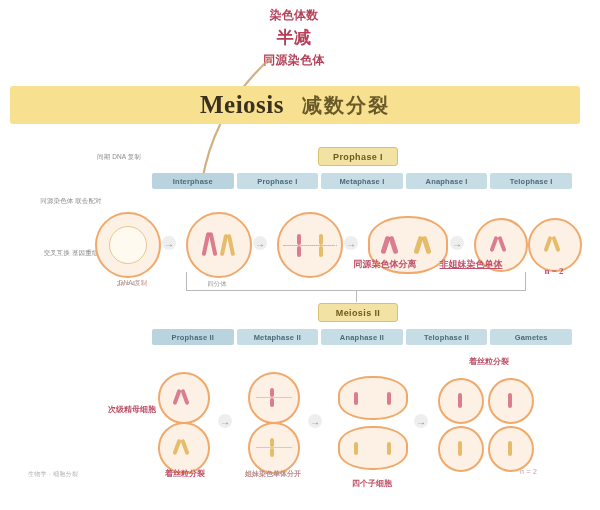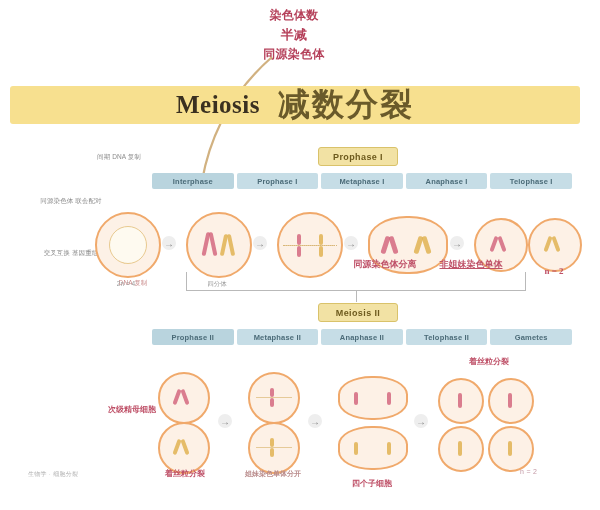--- a/index.html
+++ b/index.html
@@ -14,37 +14,37 @@
 
   
   .note{
     position:absolute;left:228px;top:6px;width:132px;
     text-align:center;color:#b5405a;
     font-family:"Liberation Serif", serif;
     font-weight:bold;font-size:12px;line-height:1.55;
     letter-spacing:.3px;
     filter:blur(.4px);
   }
-  .note .l2{font-size:13px;}
+  .note .l2{font-size:17px;}
 
   
   .curve{position:absolute;left:160px;top:55px;width:120px;height:130px;}
 
   
   .banner{
     position:absolute;left:10px;top:86px;width:570px;height:38px;
     background:#f7e08f;border-radius:3px;
     display:flex;align-items:center;justify-content:center;
   }
   .banner .t1{
     font-size:25px;font-weight:bold;color:#3a3020;
     font-family:"Liberation Serif", serif;letter-spacing:.5px;
   }
   .banner .t2{
-    font-size:32px;font-weight:bold;color:#6a5a2a;
+    font-size:20px;font-weight:bold;color:#6a5a2a;
     margin-left:18px;font-family:"Liberation Serif", serif;letter-spacing:2px;
   }
 
   
   .badge{
     position:absolute;height:17px;border-radius:3px;
     background:#f2e2a4;border:1px solid #d9c26a;
     display:flex;align-items:center;justify-content:center;
     font-size:9px;font-weight:bold;color:#6d5a1d;letter-spacing:.4px;
   }

